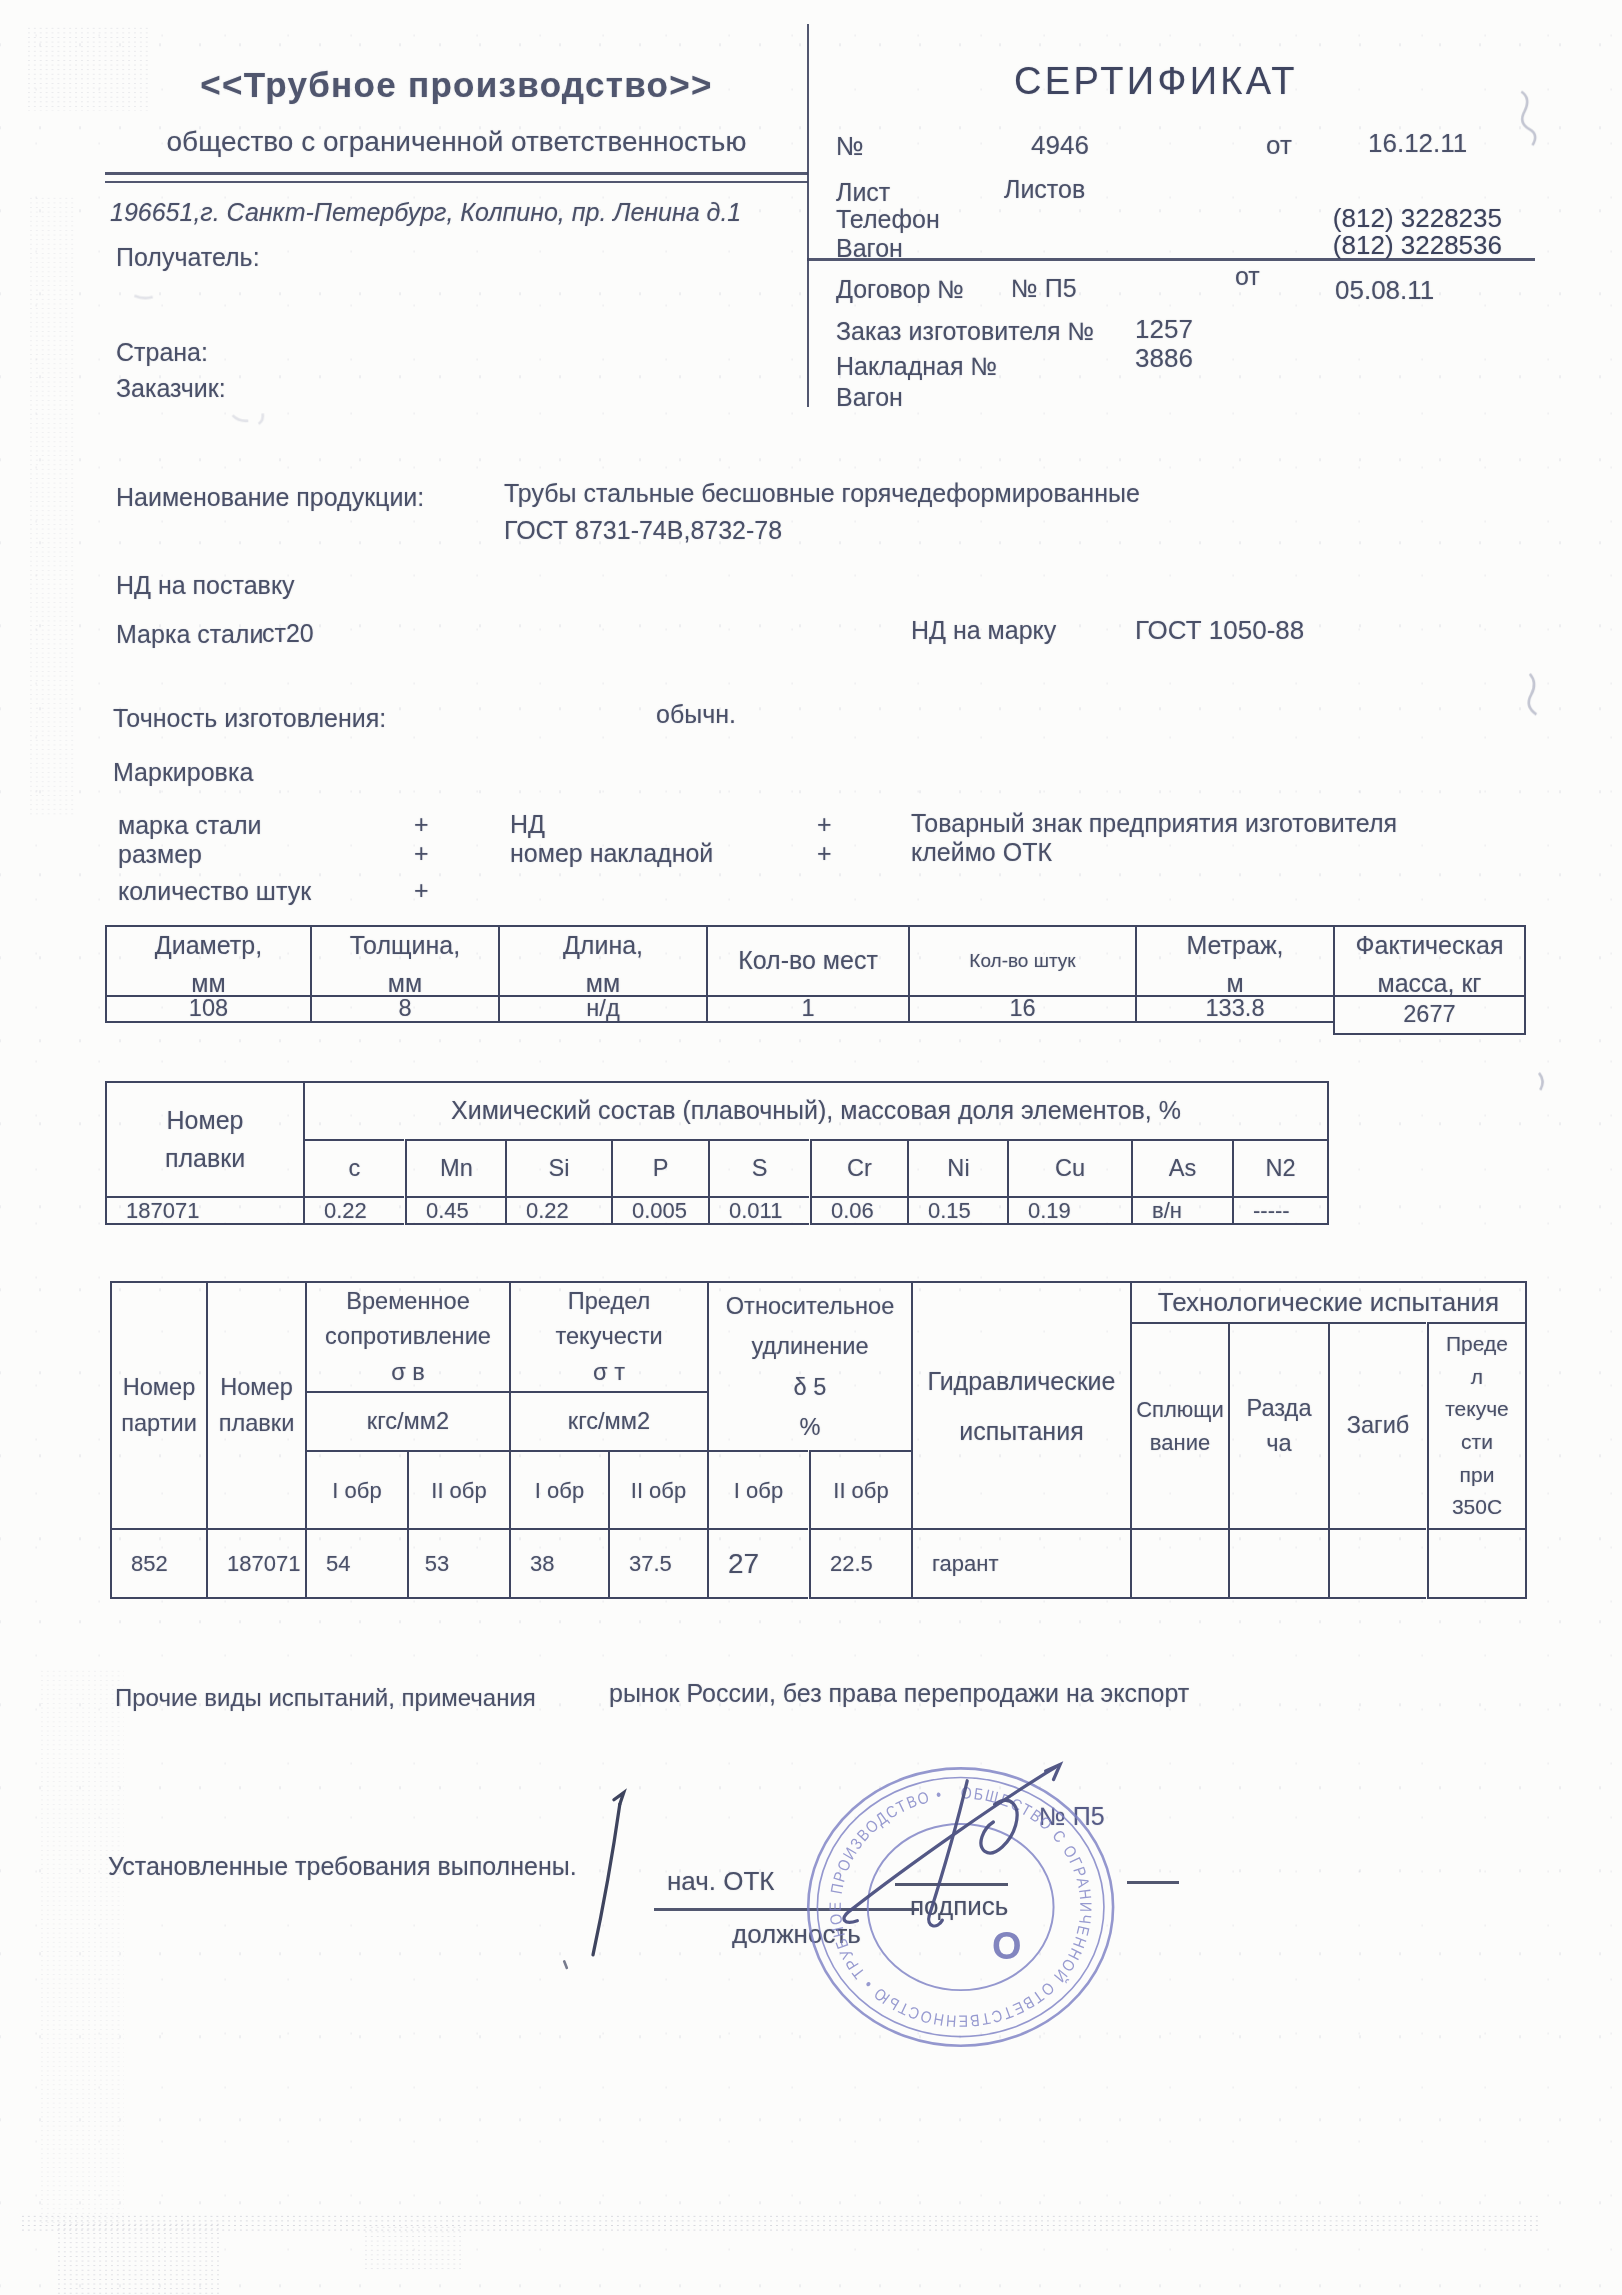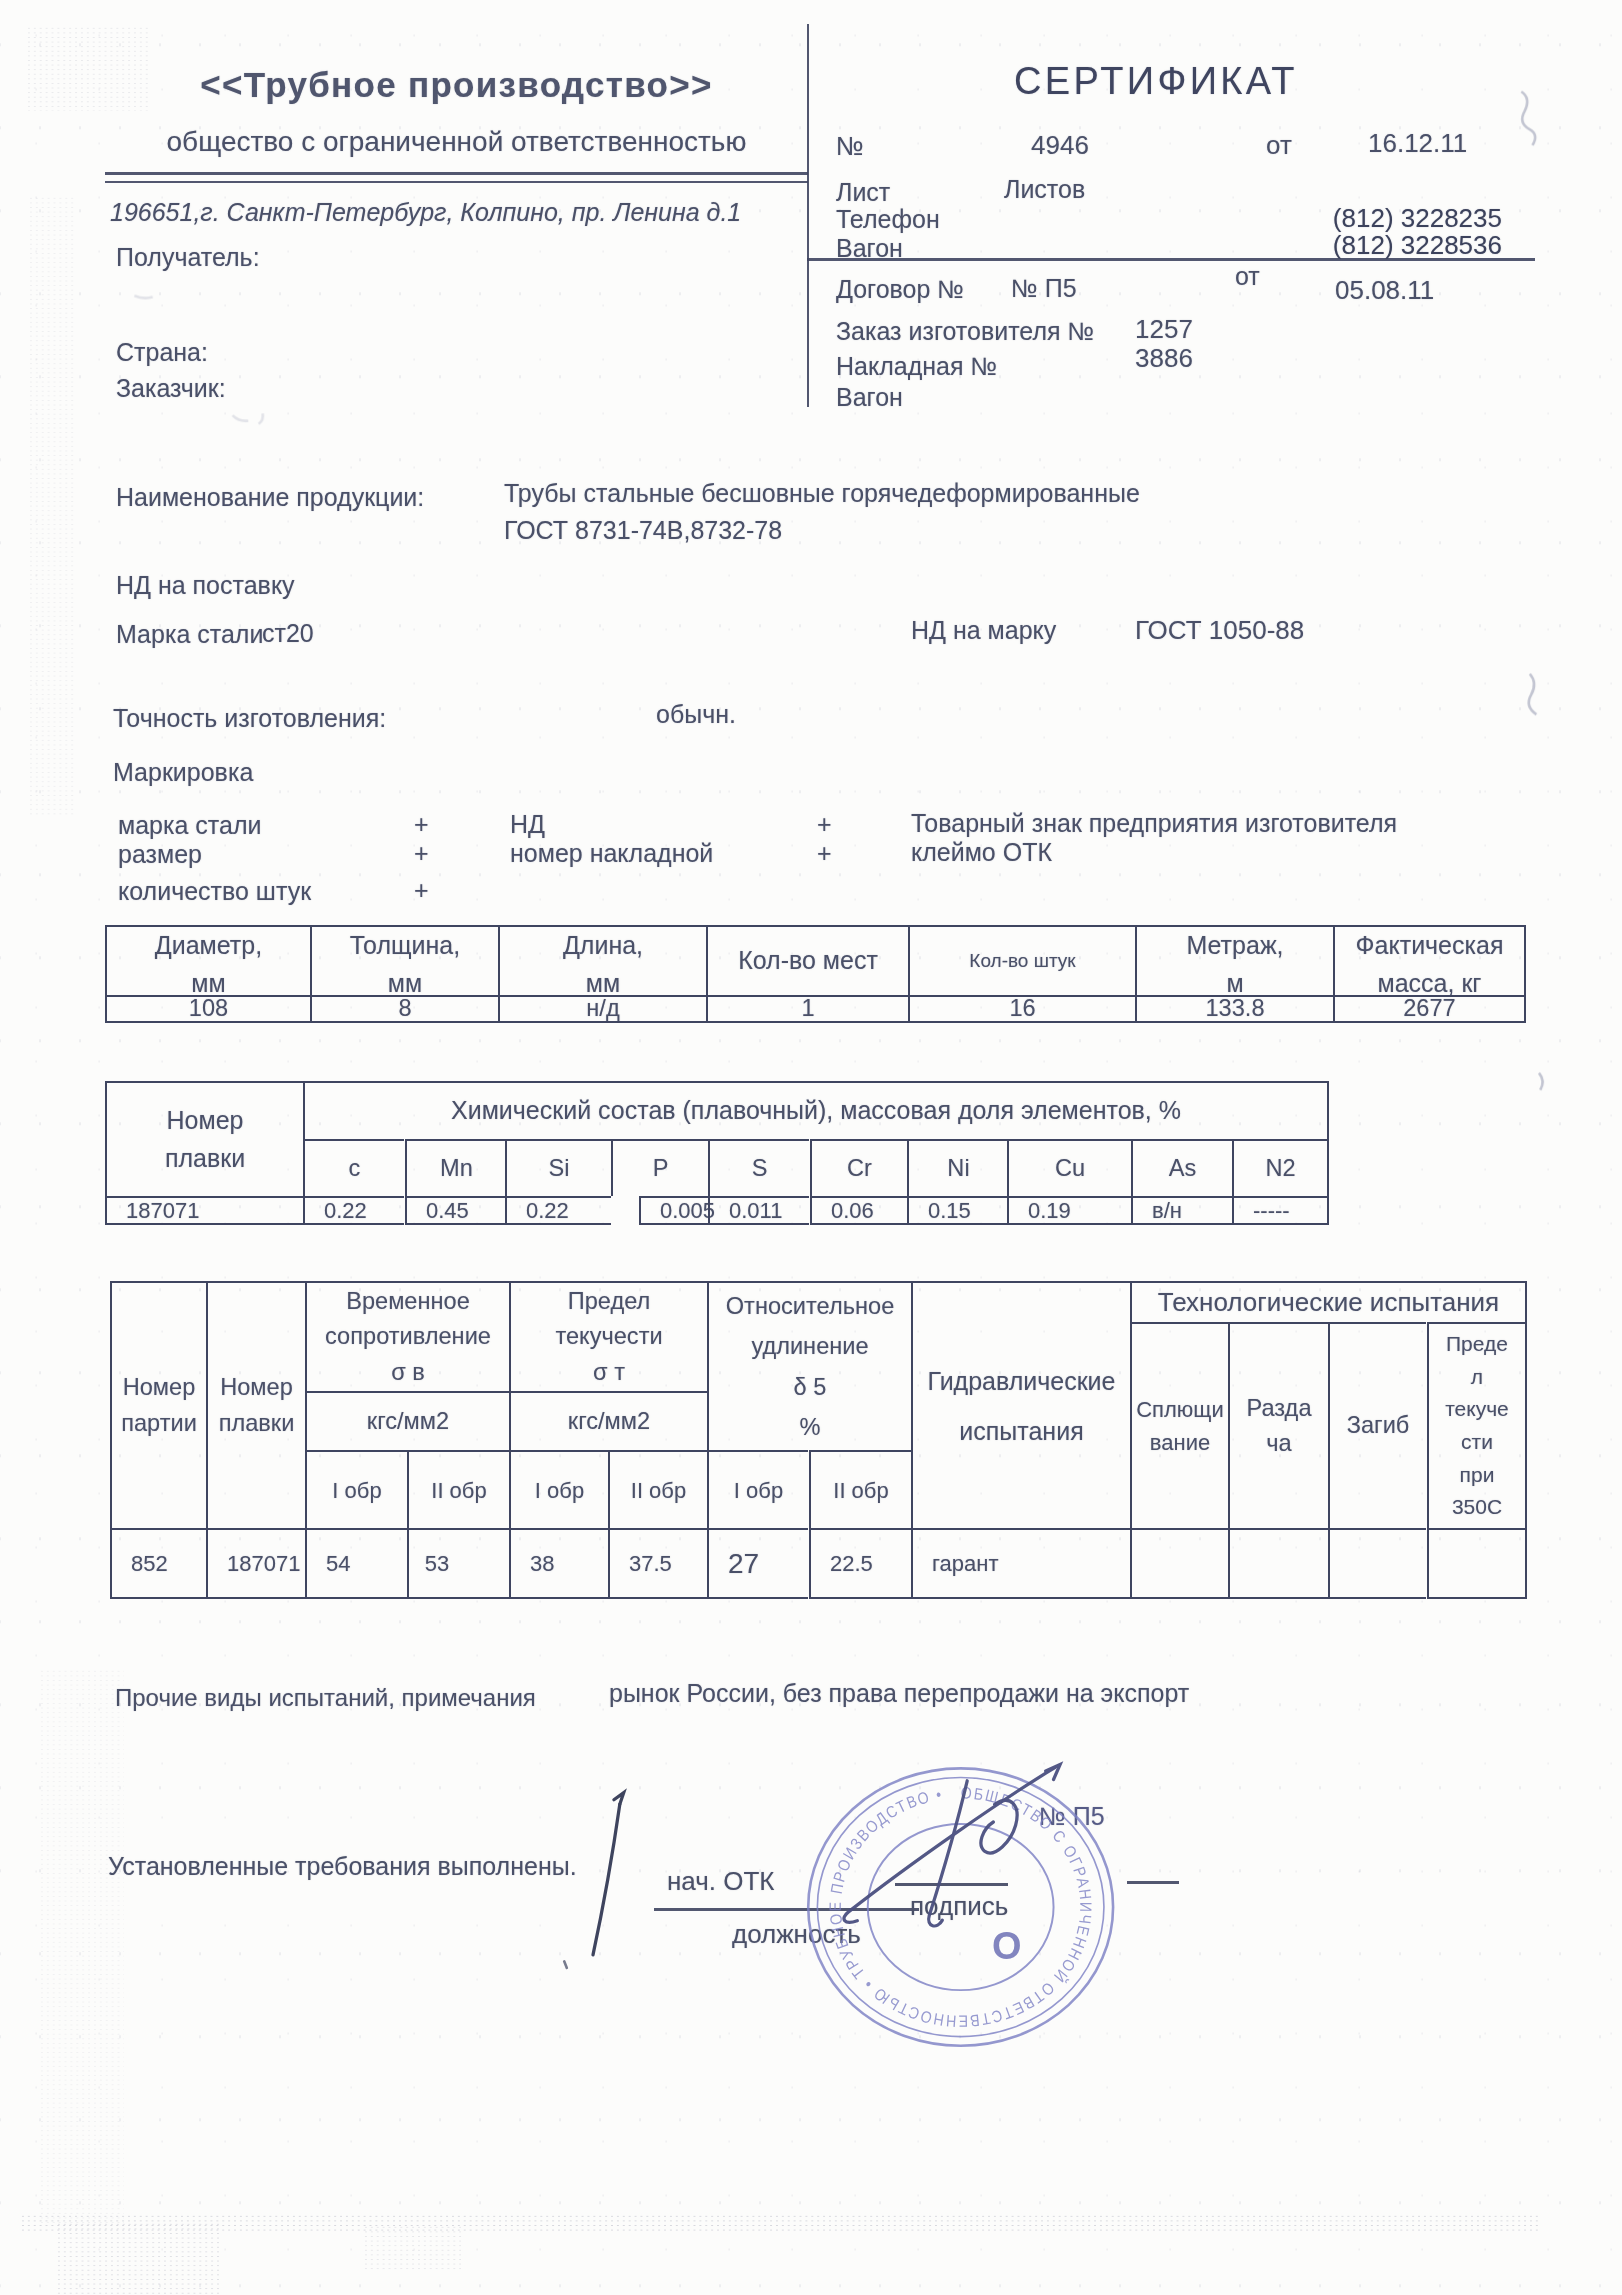--- a/index.html
+++ b/index.html
@@ -113,42 +113,42 @@
     <div class="cell col pre" style="left:1030px; top:0; width:198px; height:70px; font-size:25px;">Метраж,
 м</div>
     <div class="cell col pre br" style="left:1228px; top:0; width:193px; height:70px; font-size:25px;">Фактическая
 масса, кг</div>
     <div class="cell bb" style="left:0; top:70px; width:205px; height:28px;">108</div>
     <div class="cell bb" style="left:205px; top:70px; width:188px; height:28px;">8</div>
     <div class="cell bb" style="left:393px; top:70px; width:208px; height:28px;">н/д</div>
     <div class="cell bb" style="left:601px; top:70px; width:202px; height:28px;">1</div>
     <div class="cell bb" style="left:803px; top:70px; width:227px; height:28px;">16</div>
     <div class="cell bb" style="left:1030px; top:70px; width:198px; height:28px;">133.8</div>
-    <div class="cell bb br" style="left:1228px; top:70px; width:193px; height:28px;">2677</div>
+    <div class="cell bb br" style="left:1228px; top:70px; width:193px; height:40px;">2677</div>
   </div>
 
   <div class="tbl" style="left:105px; top:1081px; width:1224px; height:144px;">
     <div class="cell col pre" style="left:0; top:0; width:198px; height:115px; font-size:25px;">Номер
 плавки</div>
     <div class="cell br" style="left:198px; top:0; width:1026px; height:58px; font-size:25px;">Химический состав (плавочный), массовая доля элементов, %</div>
     <div class="cell" style="left:198px; top:58px; width:101px; height:57px;">c</div>
     <div class="cell" style="left:300px; top:58px; width:101px; height:57px;">Mn</div>
     <div class="cell" style="left:400px; top:58px; width:106px; height:57px;">Si</div>
     <div class="cell" style="left:506px; top:58px; width:97px; height:57px;">P</div>
     <div class="cell" style="left:603px; top:58px; width:101px; height:57px;">S</div>
     <div class="cell" style="left:705px; top:58px; width:97px; height:57px;">Cr</div>
     <div class="cell" style="left:802px; top:58px; width:101px; height:57px;">Ni</div>
     <div class="cell" style="left:902px; top:58px; width:124px; height:57px;">Cu</div>
     <div class="cell" style="left:1026px; top:58px; width:101px; height:57px;">As</div>
     <div class="cell br" style="left:1127px; top:58px; width:97px; height:57px;">N2</div>
     <div class="cell left bb" style="left:0; top:115px; width:198px; height:29.4px; font-size:22px;">187071</div>
     <div class="cell left bb" style="left:198px; top:115px; width:101px; height:29.4px; font-size:22px;">0.22</div>
     <div class="cell left bb" style="left:300px; top:115px; width:101px; height:29.4px; font-size:22px;">0.45</div>
     <div class="cell left bb" style="left:400px; top:115px; width:106px; height:29.4px; font-size:22px;">0.22</div>
-    <div class="cell left bb" style="left:506px; top:115px; width:97px; height:29.4px; font-size:22px;margin-left:28px;">0.005</div>
+    <div class="cell left bb" style="left:506px; top:115px; width:97px; height:29.4px; font-size:22px;">0.005</div>
     <div class="cell left bb" style="left:603px; top:115px; width:101px; height:29.4px; font-size:22px;">0.011</div>
     <div class="cell left bb" style="left:705px; top:115px; width:97px; height:29.4px; font-size:22px;">0.06</div>
     <div class="cell left bb" style="left:802px; top:115px; width:101px; height:29.4px; font-size:22px;">0.15</div>
     <div class="cell left bb" style="left:902px; top:115px; width:124px; height:29.4px; font-size:22px;">0.19</div>
     <div class="cell left bb" style="left:1026px; top:115px; width:101px; height:29.4px; font-size:22px;">в/н</div>
     <div class="cell left bb br" style="left:1127px; top:115px; width:97px; height:29.4px; font-size:22px;">-----</div>
   </div>
 
   <div class="tbl" style="left:110px; top:1281px; width:1417px; height:318px;">
     <div class="cell pre" style="left:0; top:0; width:96px; height:247px;">Номер

